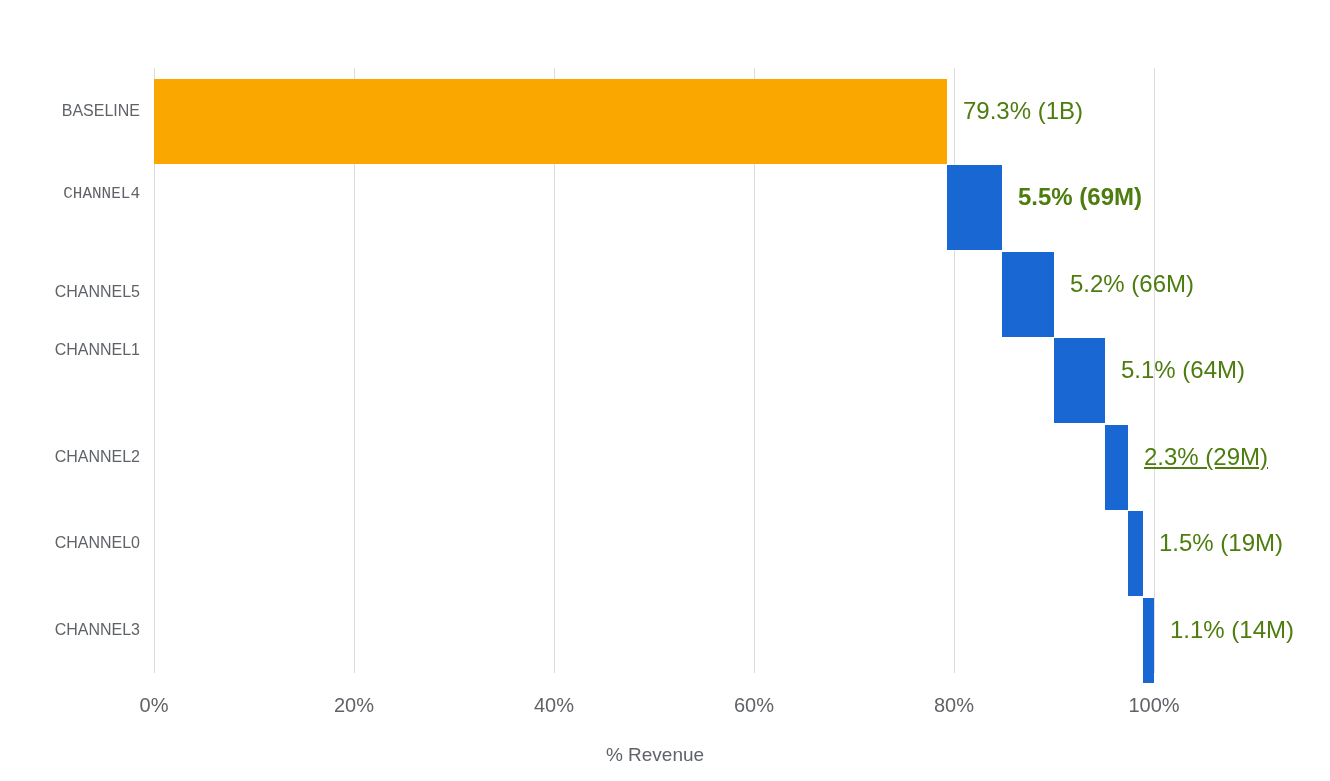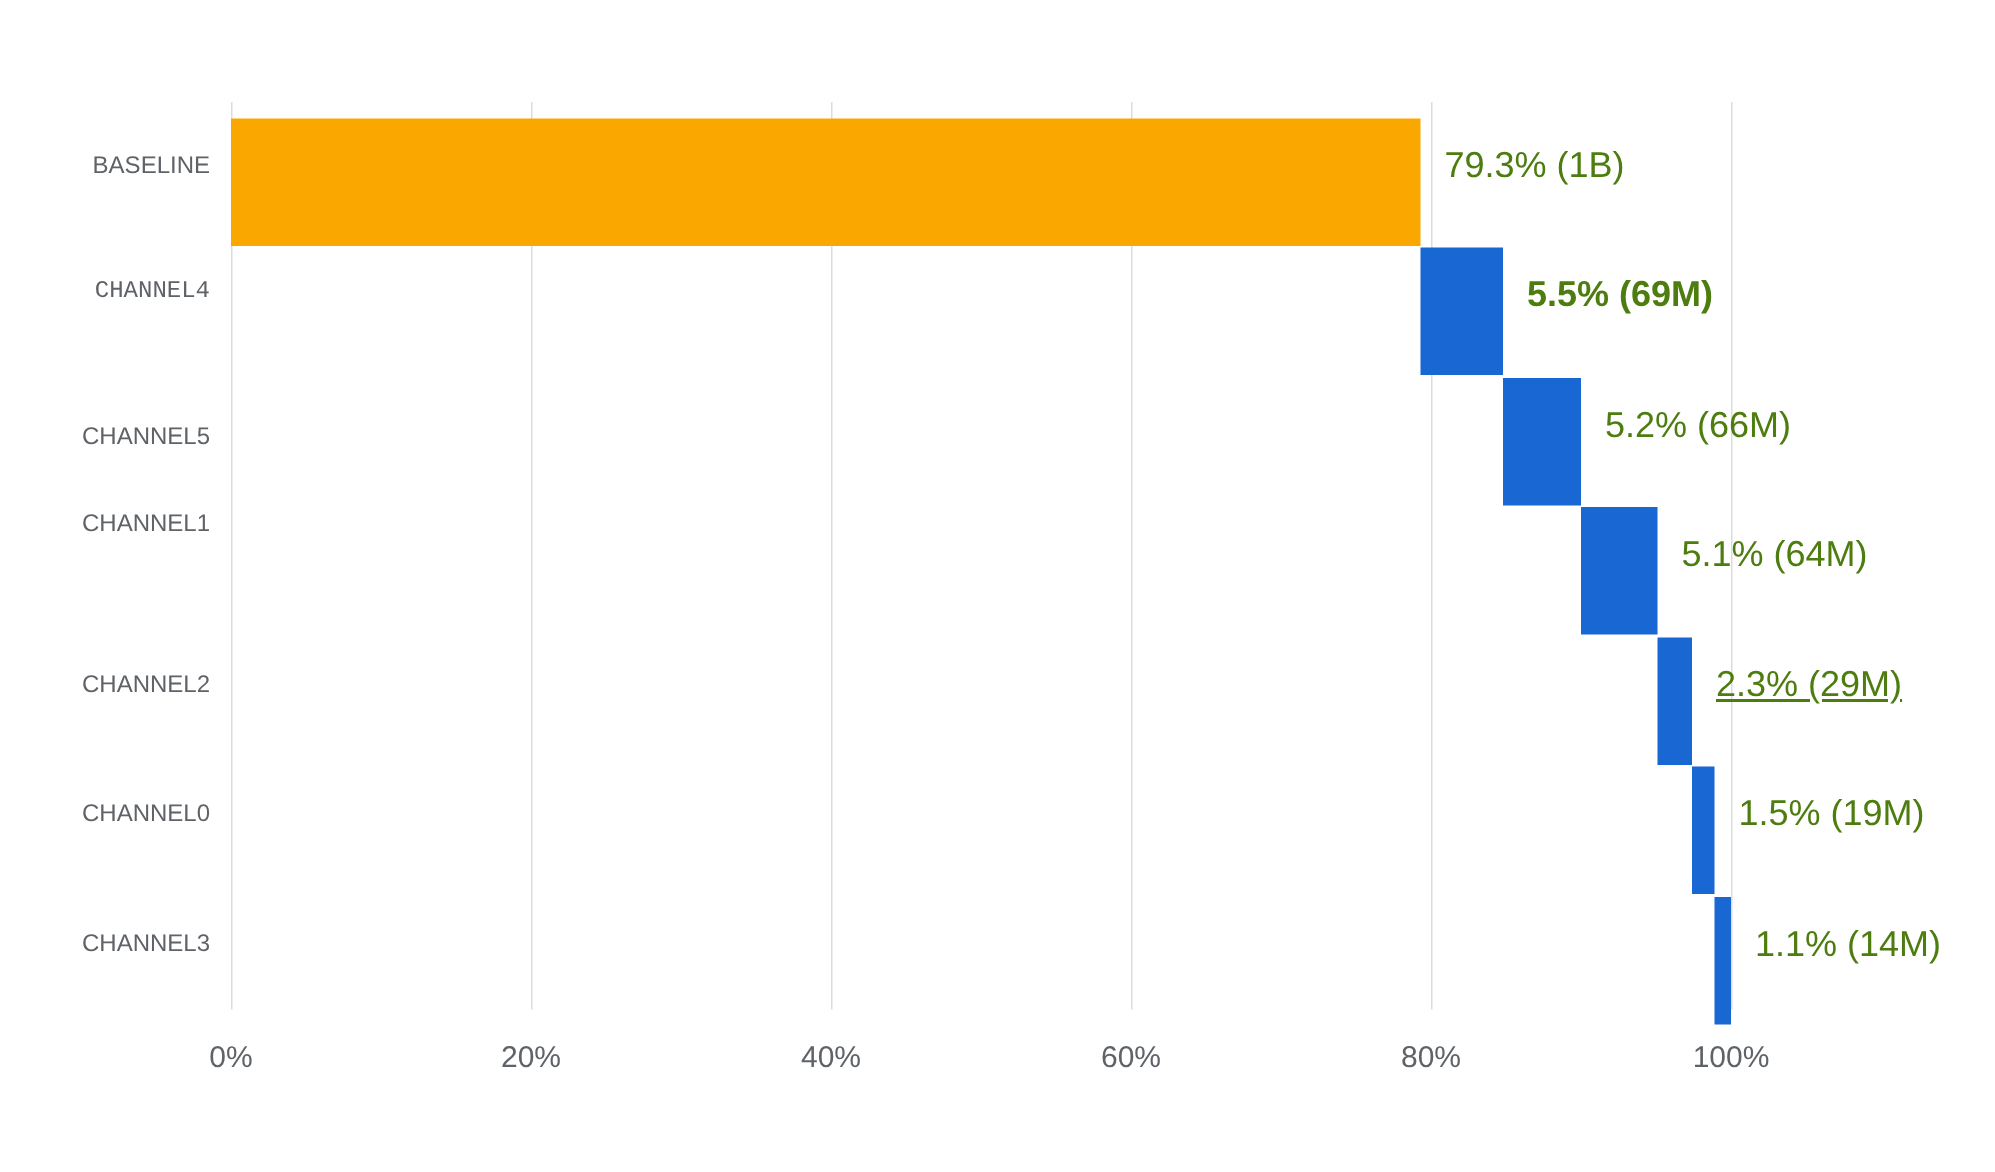--- a/index.html
+++ b/index.html
@@ -155,14 +155,15 @@
     </div>
   <div id="x-axis">
       <div class="x-tick-label" style="left: 154px;">0%</div>
       <div class="x-tick-label" style="left: 354px;">20%</div>
       <div class="x-tick-label" style="left: 554px;">40%</div>
       <div class="x-tick-label" style="left: 754px;">60%</div>
       <div class="x-tick-label" style="left: 954px;">80%</div>
       <div class="x-tick-label" style="left: 1154px;">100%</div>
     </div>
 
+  <div id="x-axis-title">% Revenue</div>
 
 </div>
 
 </body></html>

